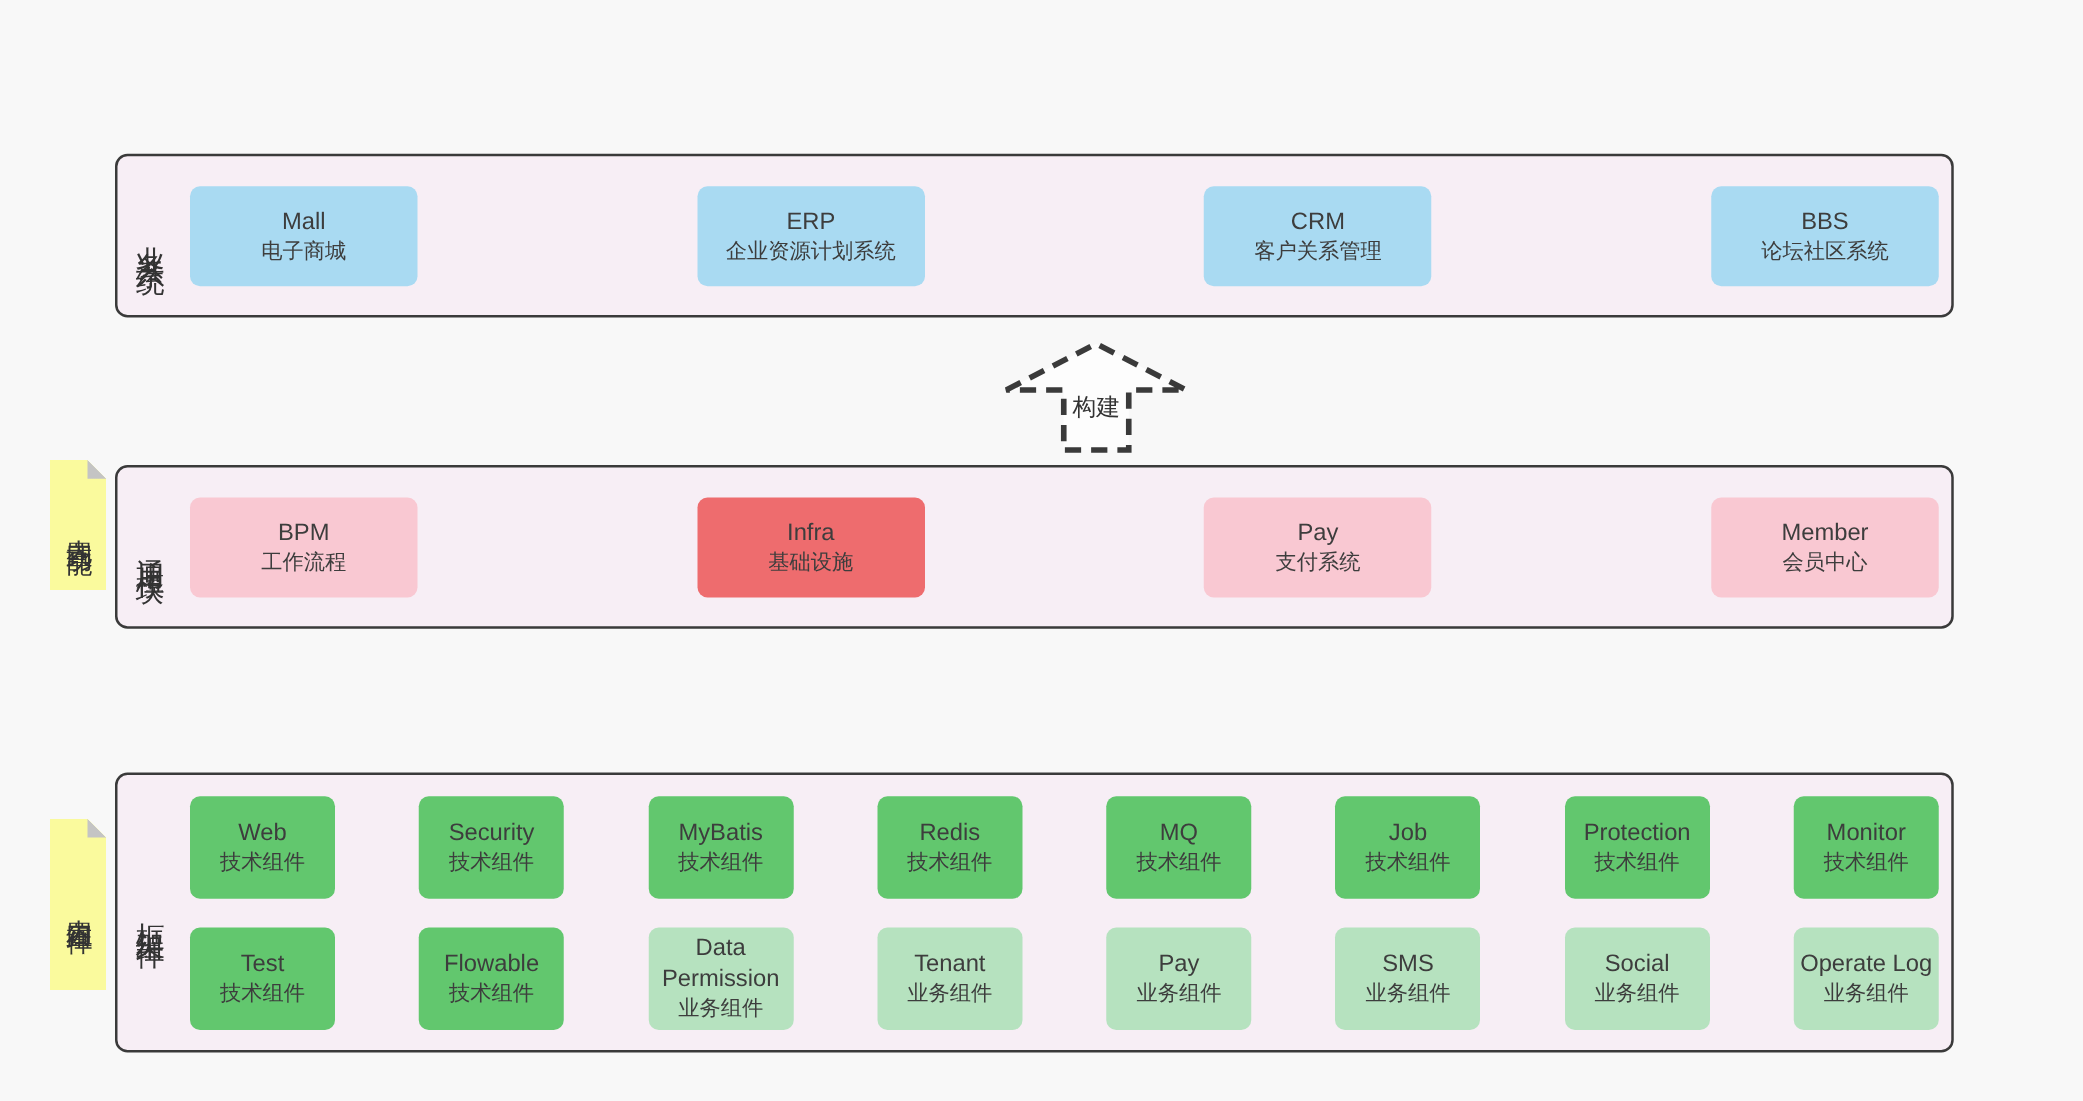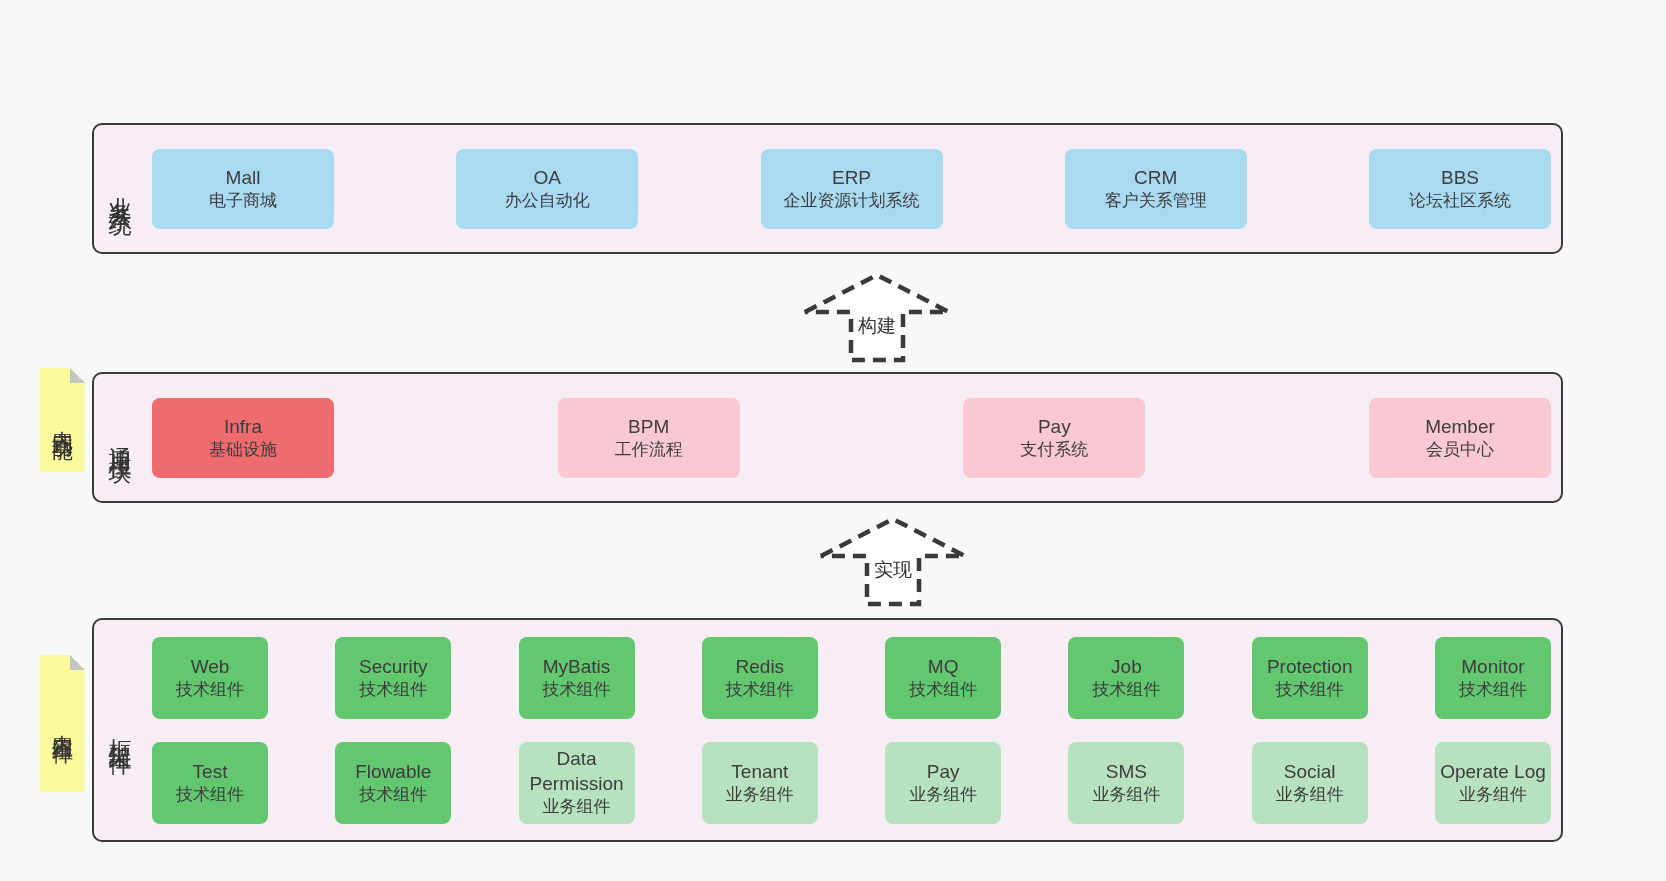--- a/index.html
+++ b/index.html
@@ -95,24 +95,20 @@
     <div class="vlabel">
       <span>业务系统</span>
     </div>
     <div class="rows">
         <div class="box-row">
           <div class="box blue">
             <div class="name">Mall</div>
             <div class="desc">电子商城</div>
           </div>
           <div class="box blue">
-            <div class="name">OA</div>
-            <div class="desc">办公自动化</div>
-          </div>
-          <div class="box blue">
             <div class="name">ERP</div>
             <div class="desc">企业资源计划系统</div>
           </div>
           <div class="box blue">
             <div class="name">CRM</div>
             <div class="desc">客户关系管理</div>
           </div>
           <div class="box blue">
             <div class="name">BBS</div>
             <div class="desc">论坛社区系统</div>
@@ -131,46 +127,40 @@
   <div class="note" id="note-modules">
     <div class="fold"></div>
     <span>内置功能</span>
   </div>
   <section class="layer" id="layer-modules">
     <div class="vlabel">
       <span>通用模块</span>
     </div>
     <div class="rows">
         <div class="box-row">
+          <div class="box pink">
+            <div class="name">BPM</div>
+            <div class="desc">工作流程</div>
+          </div>
           <div class="box red">
             <div class="name">Infra</div>
             <div class="desc">基础设施</div>
           </div>
           <div class="box pink">
-            <div class="name">BPM</div>
-            <div class="desc">工作流程</div>
-          </div>
-          <div class="box pink">
             <div class="name">Pay</div>
             <div class="desc">支付系统</div>
           </div>
           <div class="box pink">
             <div class="name">Member</div>
             <div class="desc">会员中心</div>
           </div>
         </div>
       </div>
   </section>
 
-  <div class="up-arrow" id="arrow-impl">
-    <svg viewBox="0 0 154 95">
-      <polygon points="5,43 77,6 149,43 103,43 103,91 51,91 51,43" fill="#fdfdfd" stroke="#3a3a3a" stroke-width="4.5" stroke-dasharray="13 8"></polygon>
-    </svg>
-    <span class="arrow-label">实现</span>
-  </div>
 
   <div class="note" id="note-components">
     <div class="fold"></div>
     <span>内置组件</span>
   </div>
   <section class="layer" id="layer-components">
     <div class="vlabel">
       <span>框架组件</span>
     </div>
     <div class="rows">

